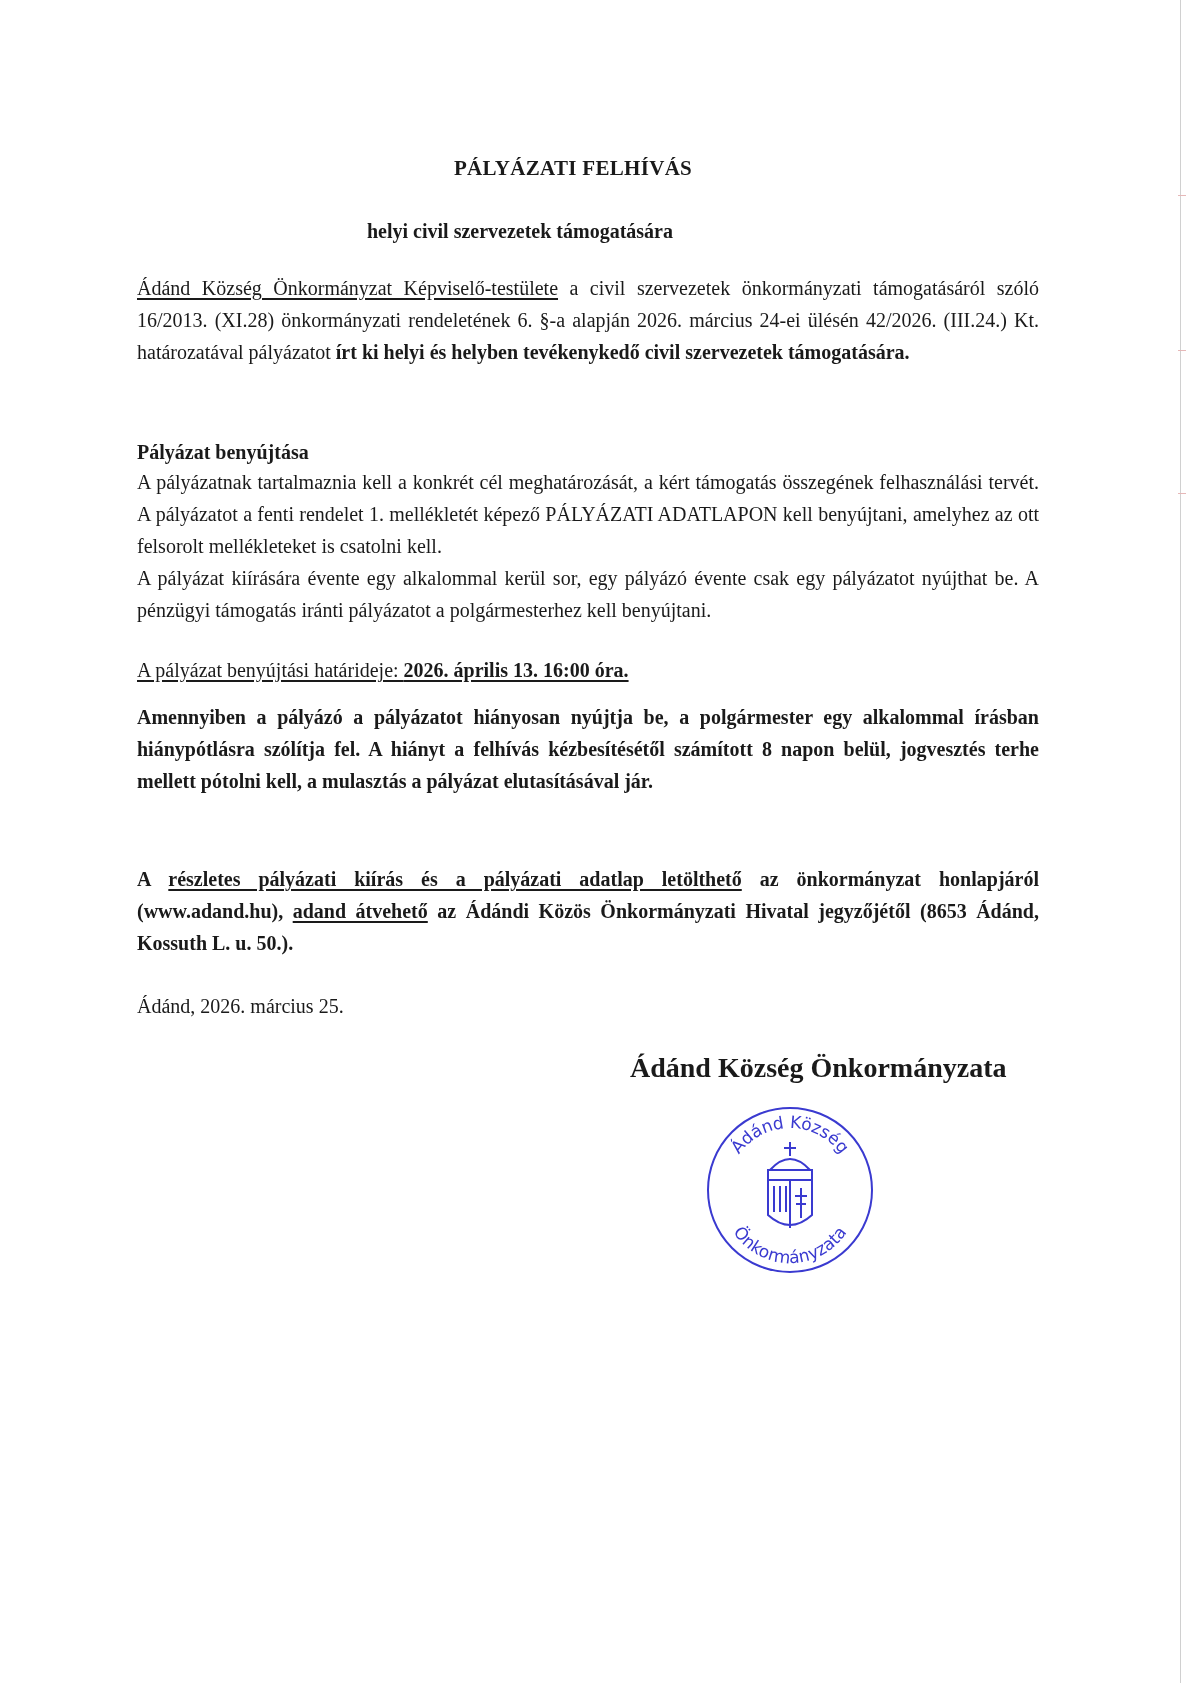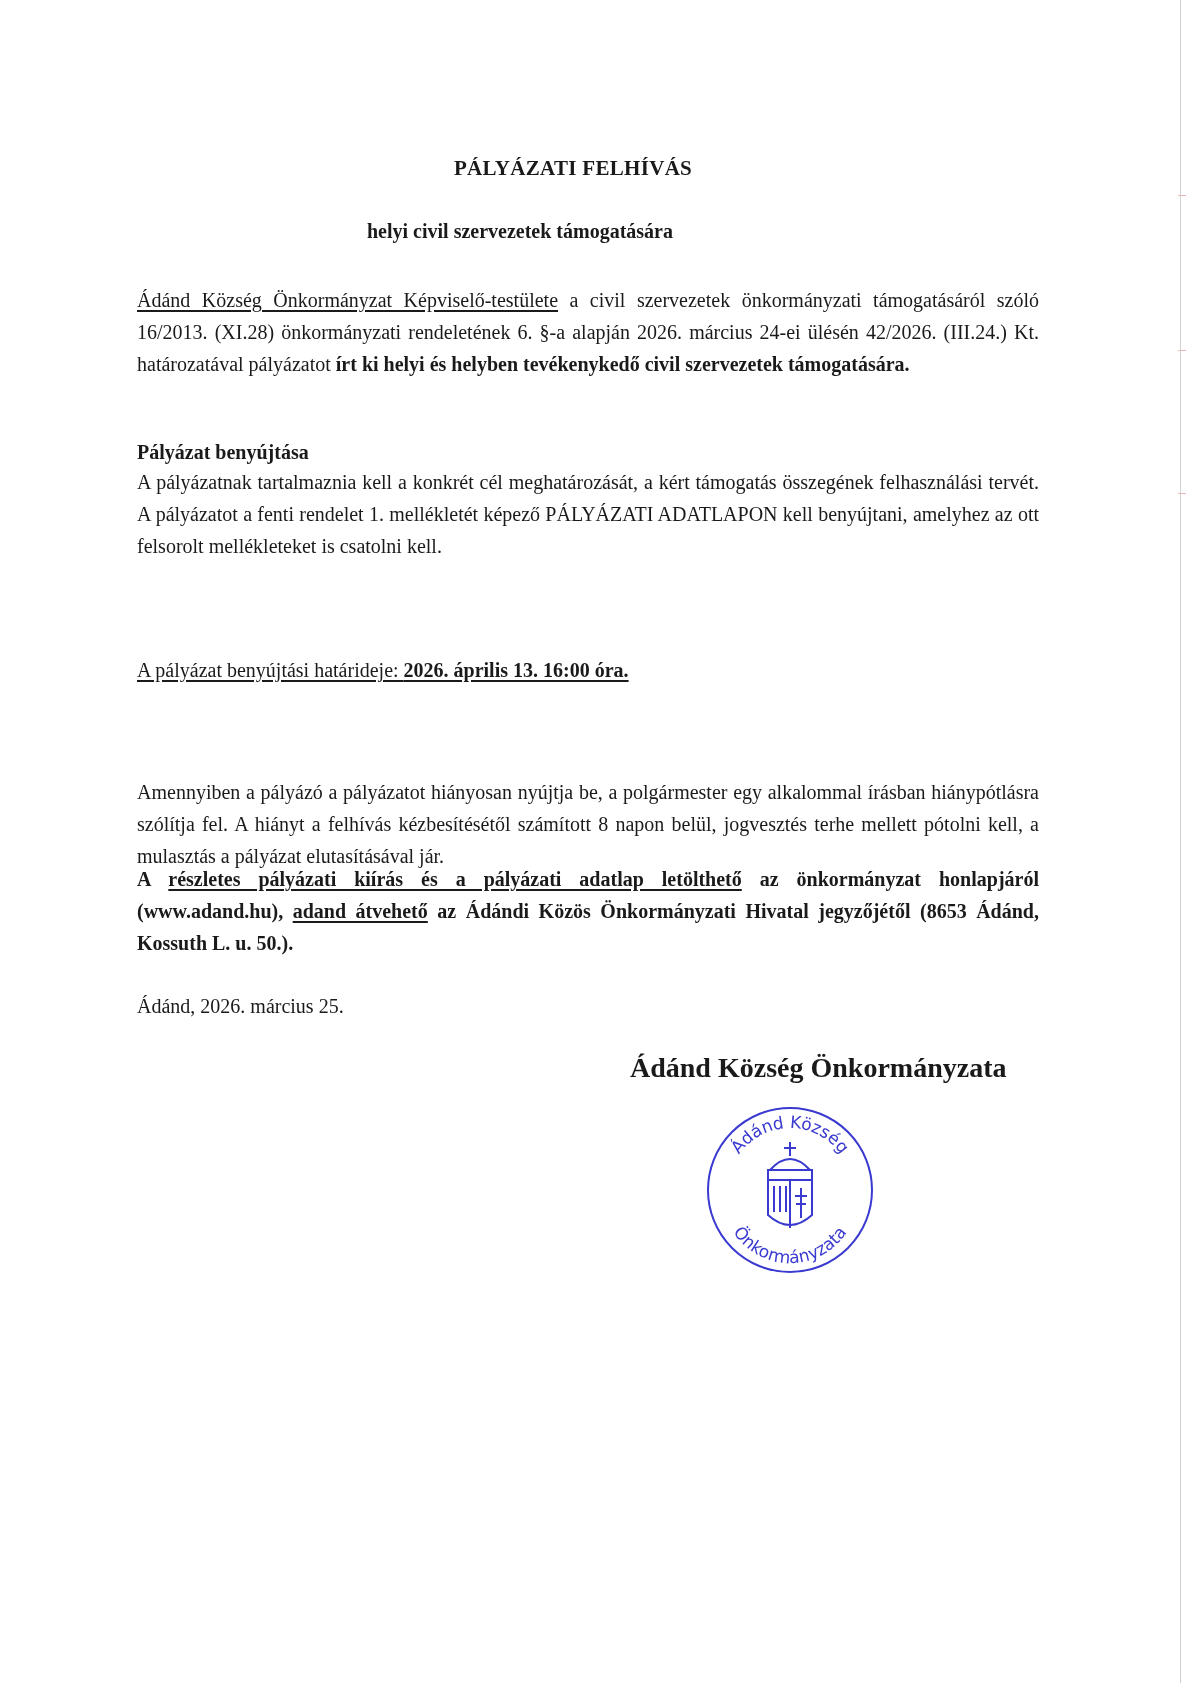--- a/index.html
+++ b/index.html
@@ -9,25 +9,25 @@
   .edge-tick { position:absolute; left:1178px; width:8px; height:1px; background:#e6b8b8; }
   .title { position:absolute; top:156px; left:0; width:1146px; text-align:center;
            font-size:21px; font-weight:bold; letter-spacing:0.3px; }
   .subtitle { position:absolute; top:220px; left:0; width:1040px; text-align:center;
               font-size:20px; font-weight:bold; }
   .body { position:absolute; left:137px; width:902px; font-size:20px; line-height:32px; }
   .justify { text-align:justify; text-align-last:left; }
   .u { text-decoration:underline; text-underline-offset:3px; }
   .b { font-weight:bold; }
   .i { font-weight:bold; }
-  .p1 { top:284px; }
+  .p1 { top:272px; }
   .p2h { top:436px; }
   .p2 { top:466px; }
   .p3 { top:654px;font-family:Liberation Serif, serif; }
-  .p4 { top:776px; }
+  .p4 { top:701px;font-weight:bold; }
   .p5 { top:863px; font-weight:bold; }
   .p6 { top:990px; }
   .signer { position:absolute; top:1052px; left:630px; font-size:28px; font-weight:bold; }
   .stamp { position:absolute; left:700px; top:1100px; width:180px; height:180px; }
 </style>
 </head>
 <body>
 
 <div class="edge-line"></div>
 <div class="edge-tick" style="top:195px"></div>
@@ -37,20 +37,21 @@
 <div class="title">PÁLYÁZATI FELHÍVÁS</div>
 <div class="subtitle">helyi civil szervezetek támogatására</div>
 
 <div class="body justify p1">
   <span class="u">Ádánd Község Önkormányzat Képviselő-testülete</span><span> a civil szervezetek önkormányzati támogatásáról szóló 16/2013. (XI.28) önkormányzati rendeletének 6. §-a alapján 2026. március 24-ei ülésén 42/2026. (III.24.) Kt. határozatával pályázatot </span><span class="b">írt ki helyi és helyben tevékenykedő civil szervezetek támogatására.</span>
 </div>
 
 <div class="body p2h i">Pályázat benyújtása</div>
 <div class="body p2">
   <div class="justify">A pályázatnak tartalmaznia kell a konkrét cél meghatározását, a kért támogatás összegének felhasználási tervét. A pályázatot a fenti rendelet 1. mellékletét képező PÁLYÁZATI ADATLAPON kell benyújtani, amelyhez az ott felsorolt mellékleteket is csatolni kell.</div>
+  <div class="justify">A pályázat kiírására évente egy alkalommal kerül sor, egy pályázó évente csak egy pályázatot nyújthat be. A pénzügyi támogatás iránti pályázatot a polgármesterhez kell benyújtani.</div>
 </div>
 
 <div class="body p3">
   <span class="u">A pályázat benyújtási határideje: </span><span class="u b">2026. április 13. 16:00 óra.</span>
 </div>
 
 <div class="body justify p4">Amennyiben a pályázó a pályázatot hiányosan nyújtja be, a polgármester egy alkalommal írásban hiánypótlásra szólítja fel. A hiányt a felhívás kézbesítésétől számított 8 napon belül, jogvesztés terhe mellett pótolni kell, a mulasztás a pályázat elutasításával jár.</div>
 
 <div class="body justify p5">
   <span>A </span><span class="u">részletes pályázati kiírás és a pályázati adatlap letölthető</span><span> az önkormányzat honlapjáról (www.adand.hu), </span><span class="u">adand átvehető</span><span> az Ádándi Közös Önkormányzati Hivatal jegyzőjétől (8653 Ádánd, Kossuth L. u. 50.).</span>

